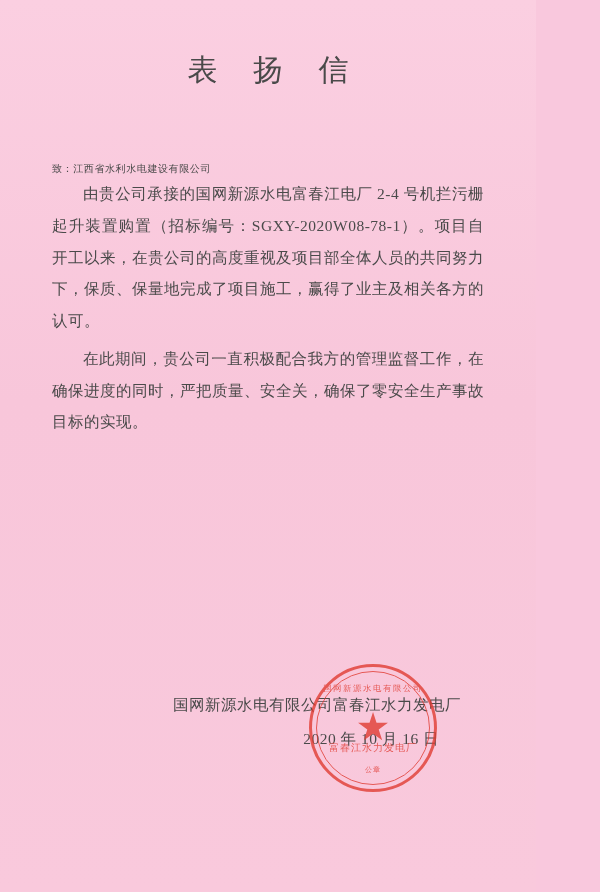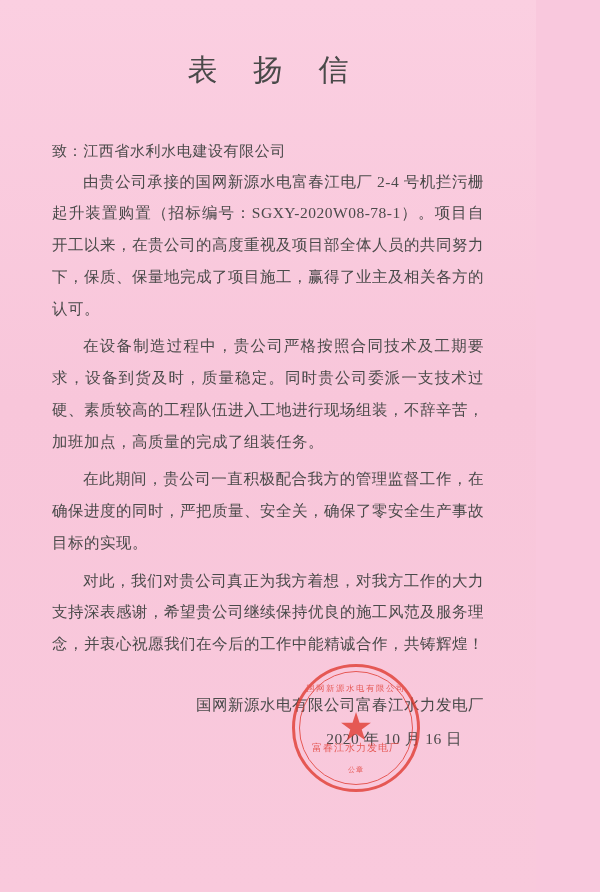--- a/index.html
+++ b/index.html
@@ -28,57 +28,57 @@
     font-size: 30px;
     letter-spacing: 14px;
     font-weight: normal;
     margin: 0;
     padding-top: 50px;
     padding-left: 14px;
     color: #4a4a4a;
     font-family: "Liberation Serif", "DejaVu Serif", serif;
   }
   .salutation {
-    margin-top: 46px;
-    font-size: 15px;
+    margin-top: 68px;
+    font-size: 10px;
     line-height: 1.9;
     letter-spacing: 0.6px;
   }
   .body-text {
   }
   .para {
     font-size: 15.5px;
     line-height: 2.05;
     letter-spacing: 0.5px;
     text-indent: 2em;
     margin: 0 0 6px 0;
     text-align: justify;
     text-justify: inter-ideograph;
   }
   .signature-block {
     position: absolute;
-    right: 52px;
+    right: 75px;
     bottom: 136px;
     text-align: right;
     font-size: 15.5px;
     line-height: 2.2;
     letter-spacing: 0.5px;
   }
   .sig-line {
     display: block;
   }
   .sig-date {
     display: block;
     padding-right: 22px;
     font-family: Liberation Serif, serif;
   }
   
   .seal {
     position: absolute;
-    left: 292px;
+    left: 309px;
     bottom: 100px;
     width: 128px;
     height: 128px;
     border-radius: 50%;
     border: 3px solid #e0392f;
     opacity: 0.78;
     box-sizing: border-box;
     pointer-events: none;
   }
   .seal:after {
@@ -135,23 +135,21 @@
 <body>
 
 <div class="page">
 
   <h1 class="doc-title">表 扬 信</h1>
 
   <div class="salutation">致：江西省水利水电建设有限公司</div>
 
   <div class="body-text">
     <p class="para">由贵公司承接的国网新源水电富春江电厂 2-4 号机拦污栅起升装置购置（招标编号：SGXY-2020W08-78-1）。项目自开工以来，在贵公司的高度重视及项目部全体人员的共同努力下，保质、保量地完成了项目施工，赢得了业主及相关各方的认可。</p>
-    <p class="para">在设备制造过程中，贵公司严格按照合同技术及工期要求，设备到货及时，质量稳定。同时贵公司委派一支技术过硬、素质较高的工程队伍进入工地进行现场组装，不辞辛苦，加班加点，高质量的完成了组装任务。</p>
     <p class="para">在此期间，贵公司一直积极配合我方的管理监督工作，在确保进度的同时，严把质量、安全关，确保了零安全生产事故目标的实现。</p>
-    <p class="para">对此，我们对贵公司真正为我方着想，对我方工作的大力支持深表感谢，希望贵公司继续保持优良的施工风范及服务理念，并衷心祝愿我们在今后的工作中能精诚合作，共铸辉煌！</p>
   </div>
 
   <div class="signature-block">
     <span class="sig-line">国网新源水电有限公司富春江水力发电厂</span>
     <span class="sig-date">2020 年 10 月 16 日</span>
   </div>
 
   <div class="seal">
     <div class="seal-top-text">国网新源水电有限公司</div>
     <div class="seal-star">★</div>

